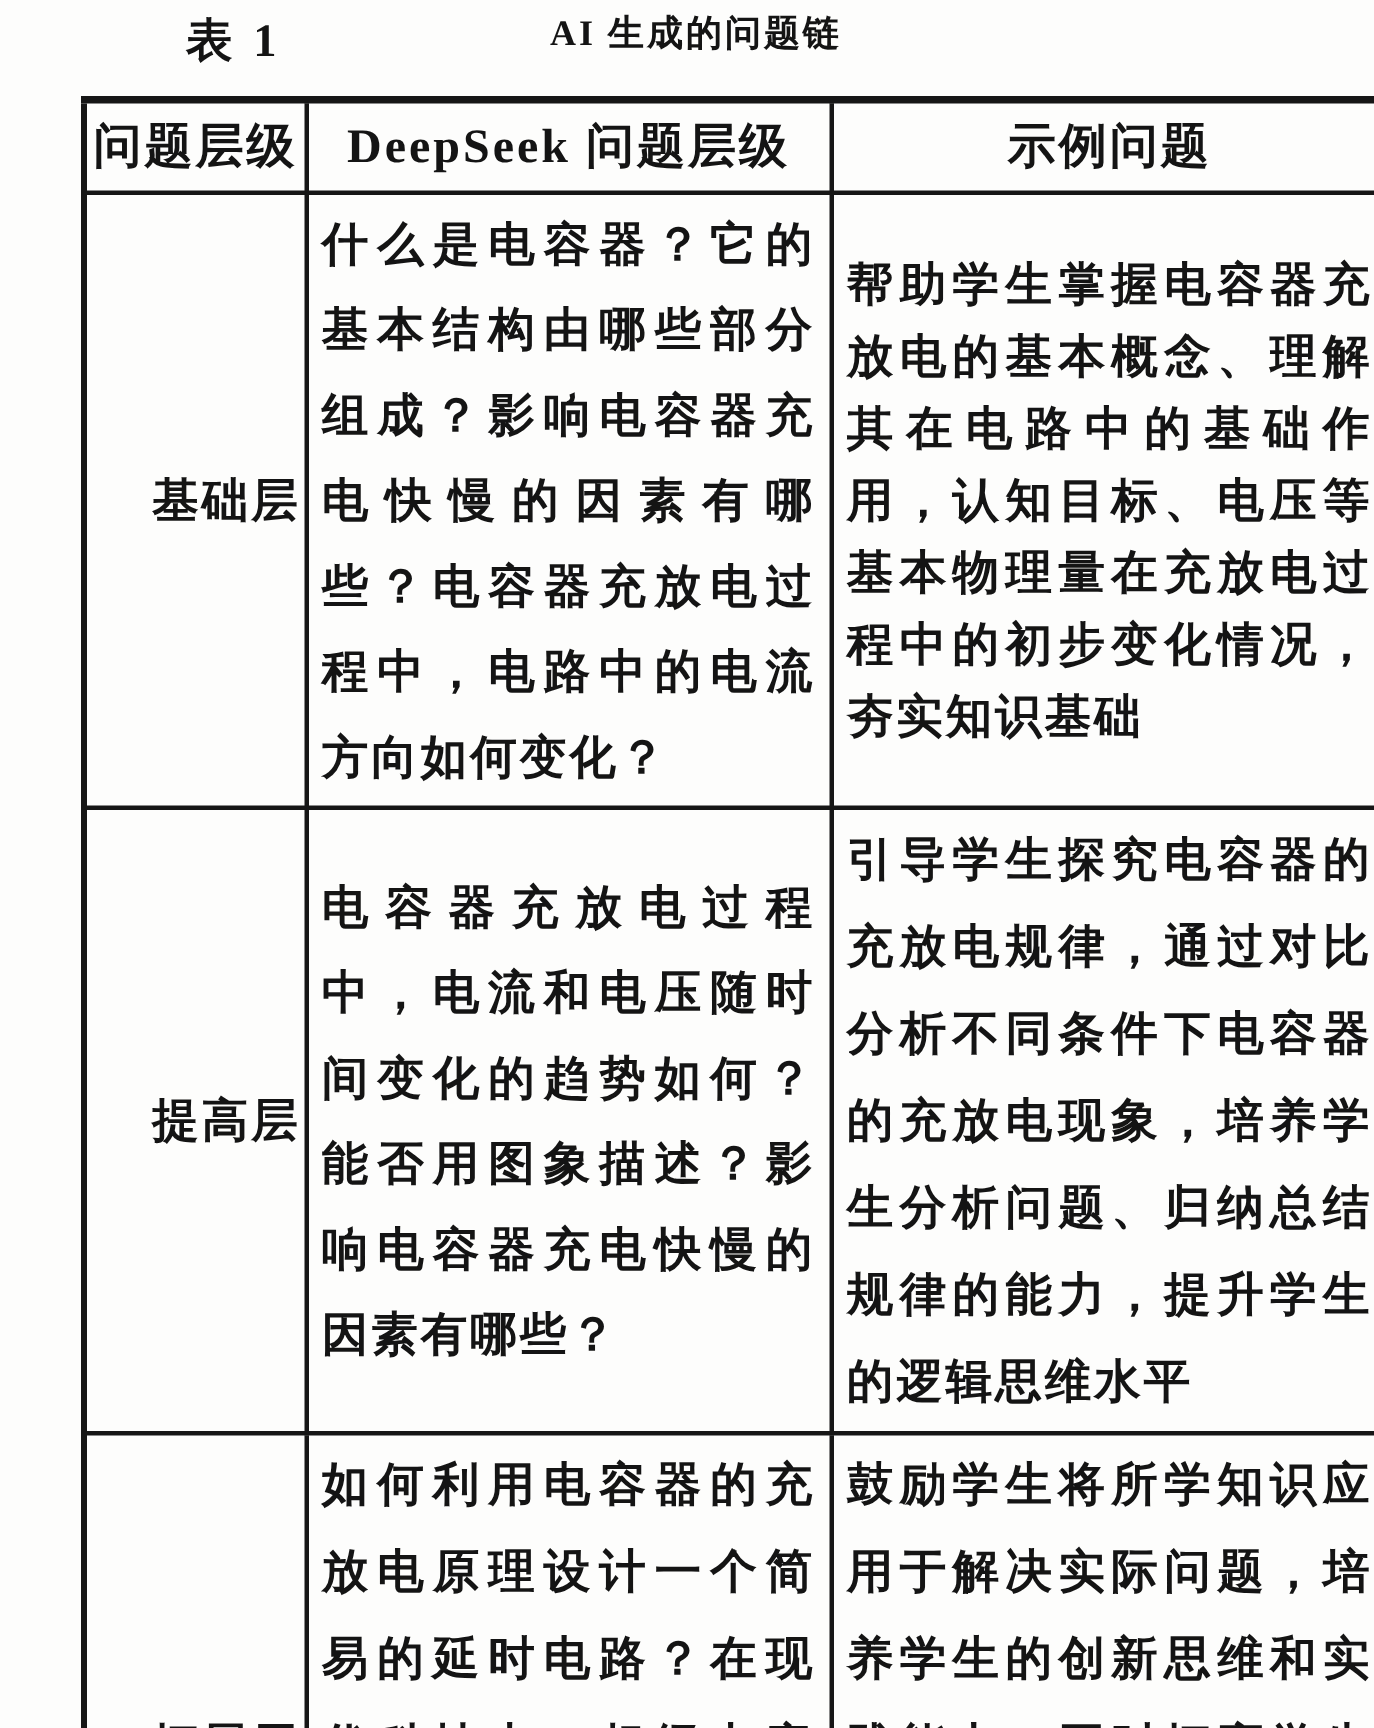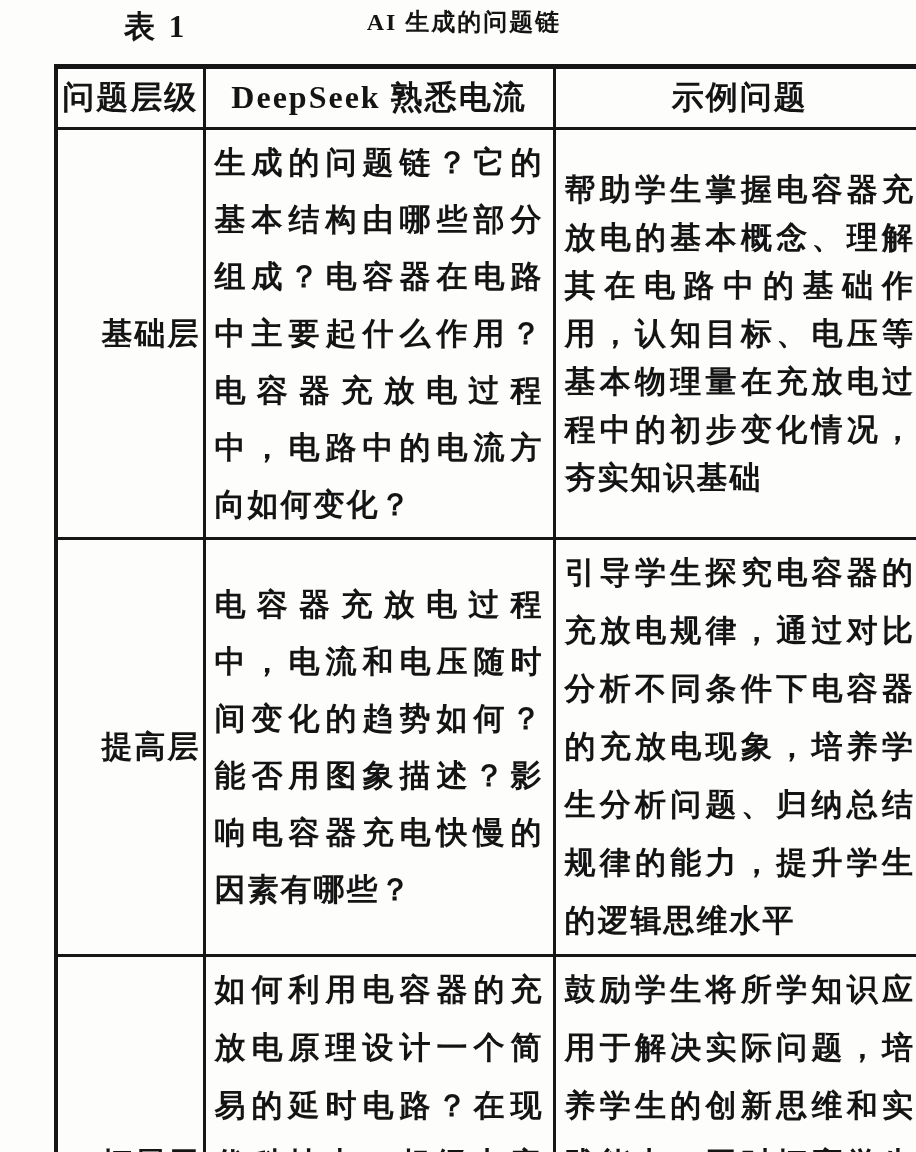--- a/index.html
+++ b/index.html
@@ -102,28 +102,28 @@
 
   <table class="qc">
     <colgroup>
       <col class="c-level">
       <col class="c-question">
       <col class="c-goal">
     </colgroup>
     <thead>
       <tr>
         <th>问题层级</th>
-        <th>DeepSeek 熟悉电流</th>
+        <th>DeepSeek 问题层级</th>
         <th>示例问题</th>
       </tr>
     </thead>
     <tbody>
       <tr class="r1">
         <td class="level">基础层</td>
-        <td class="body-text lh57">生成的问题链？它的基本结构由哪些部分组成？电容器在电路中主要起什么作用？电容器充放电过程中，电路中的电流方向如何变化？</td>
+        <td class="body-text lh57">什么是电容器？它的基本结构由哪些部分组成？影响电容器充电快慢的因素有哪些？电容器充放电过程中，电路中的电流方向如何变化？</td>
         <td class="body-text lh48">帮助学生掌握电容器充放电的基本概念、理解其在电路中的基础作用，认知目标、电压等基本物理量在充放电过程中的初步变化情况，夯实知识基础</td>
       </tr>
       <tr class="r2">
         <td class="level">提高层</td>
         <td class="body-text lh57">电容器充放电过程中，电流和电压随时间变化的趋势如何？能否用图象描述？影响电容器充电快慢的因素有哪些？</td>
         <td class="body-text lh47">引导学生探究电容器的充放电规律，通过对比分析不同条件下电容器的充放电现象，培养学生分析问题、归纳总结规律的能力，提升学生的逻辑思维水平</td>
       </tr>
       <tr class="r3">
         <td class="level">拓展层</td>
         <td class="body-text lh47">如何利用电容器的充放电原理设计一个简易的延时电路？在现代科技中，超级电容器的应用场景有哪些？心脏除颤器如何实现高压快速放电？</td>

